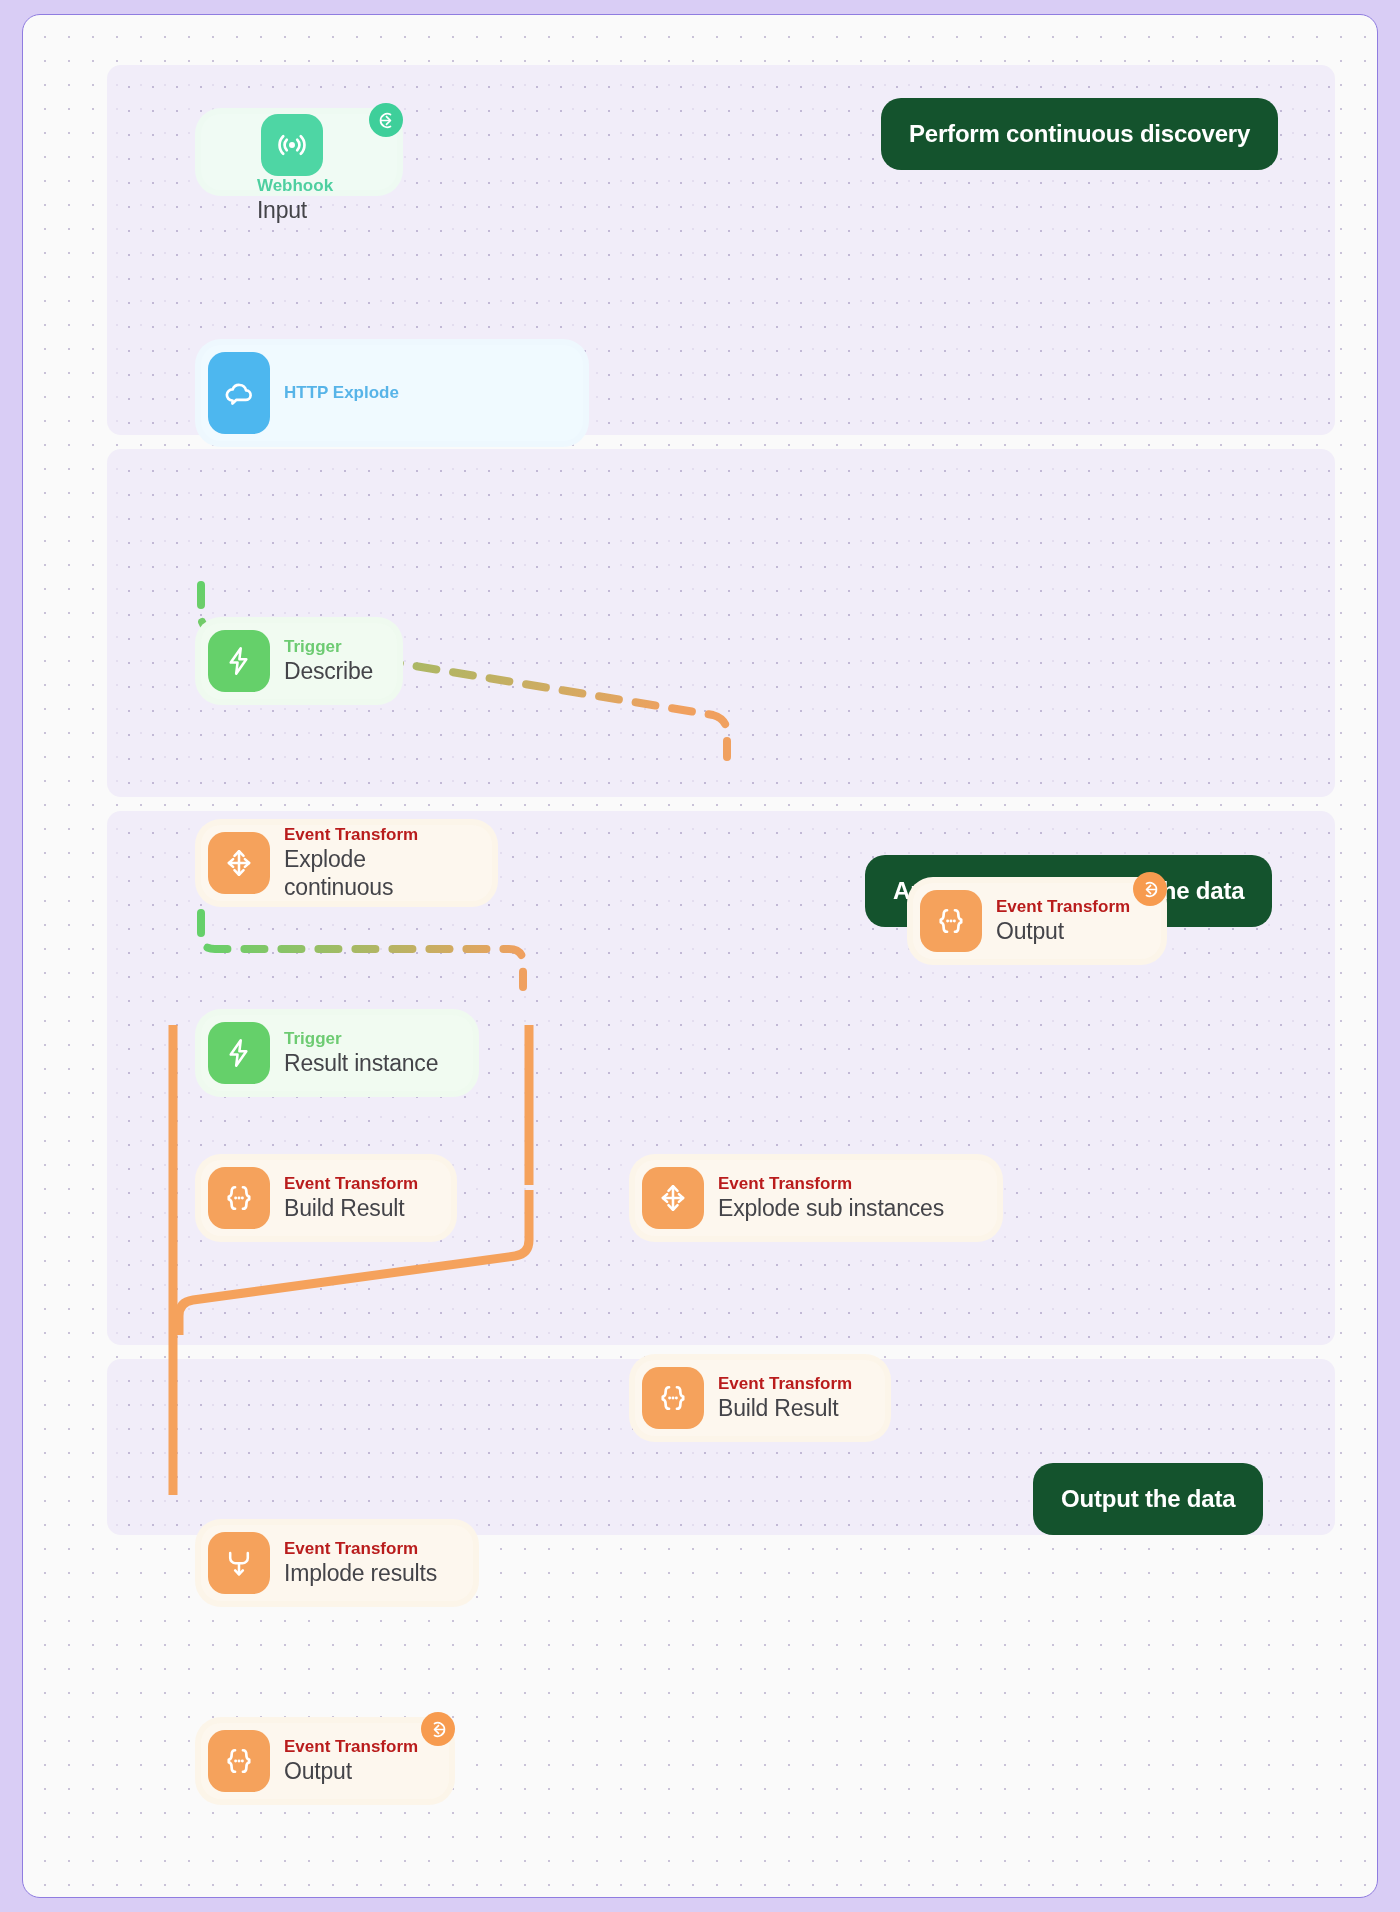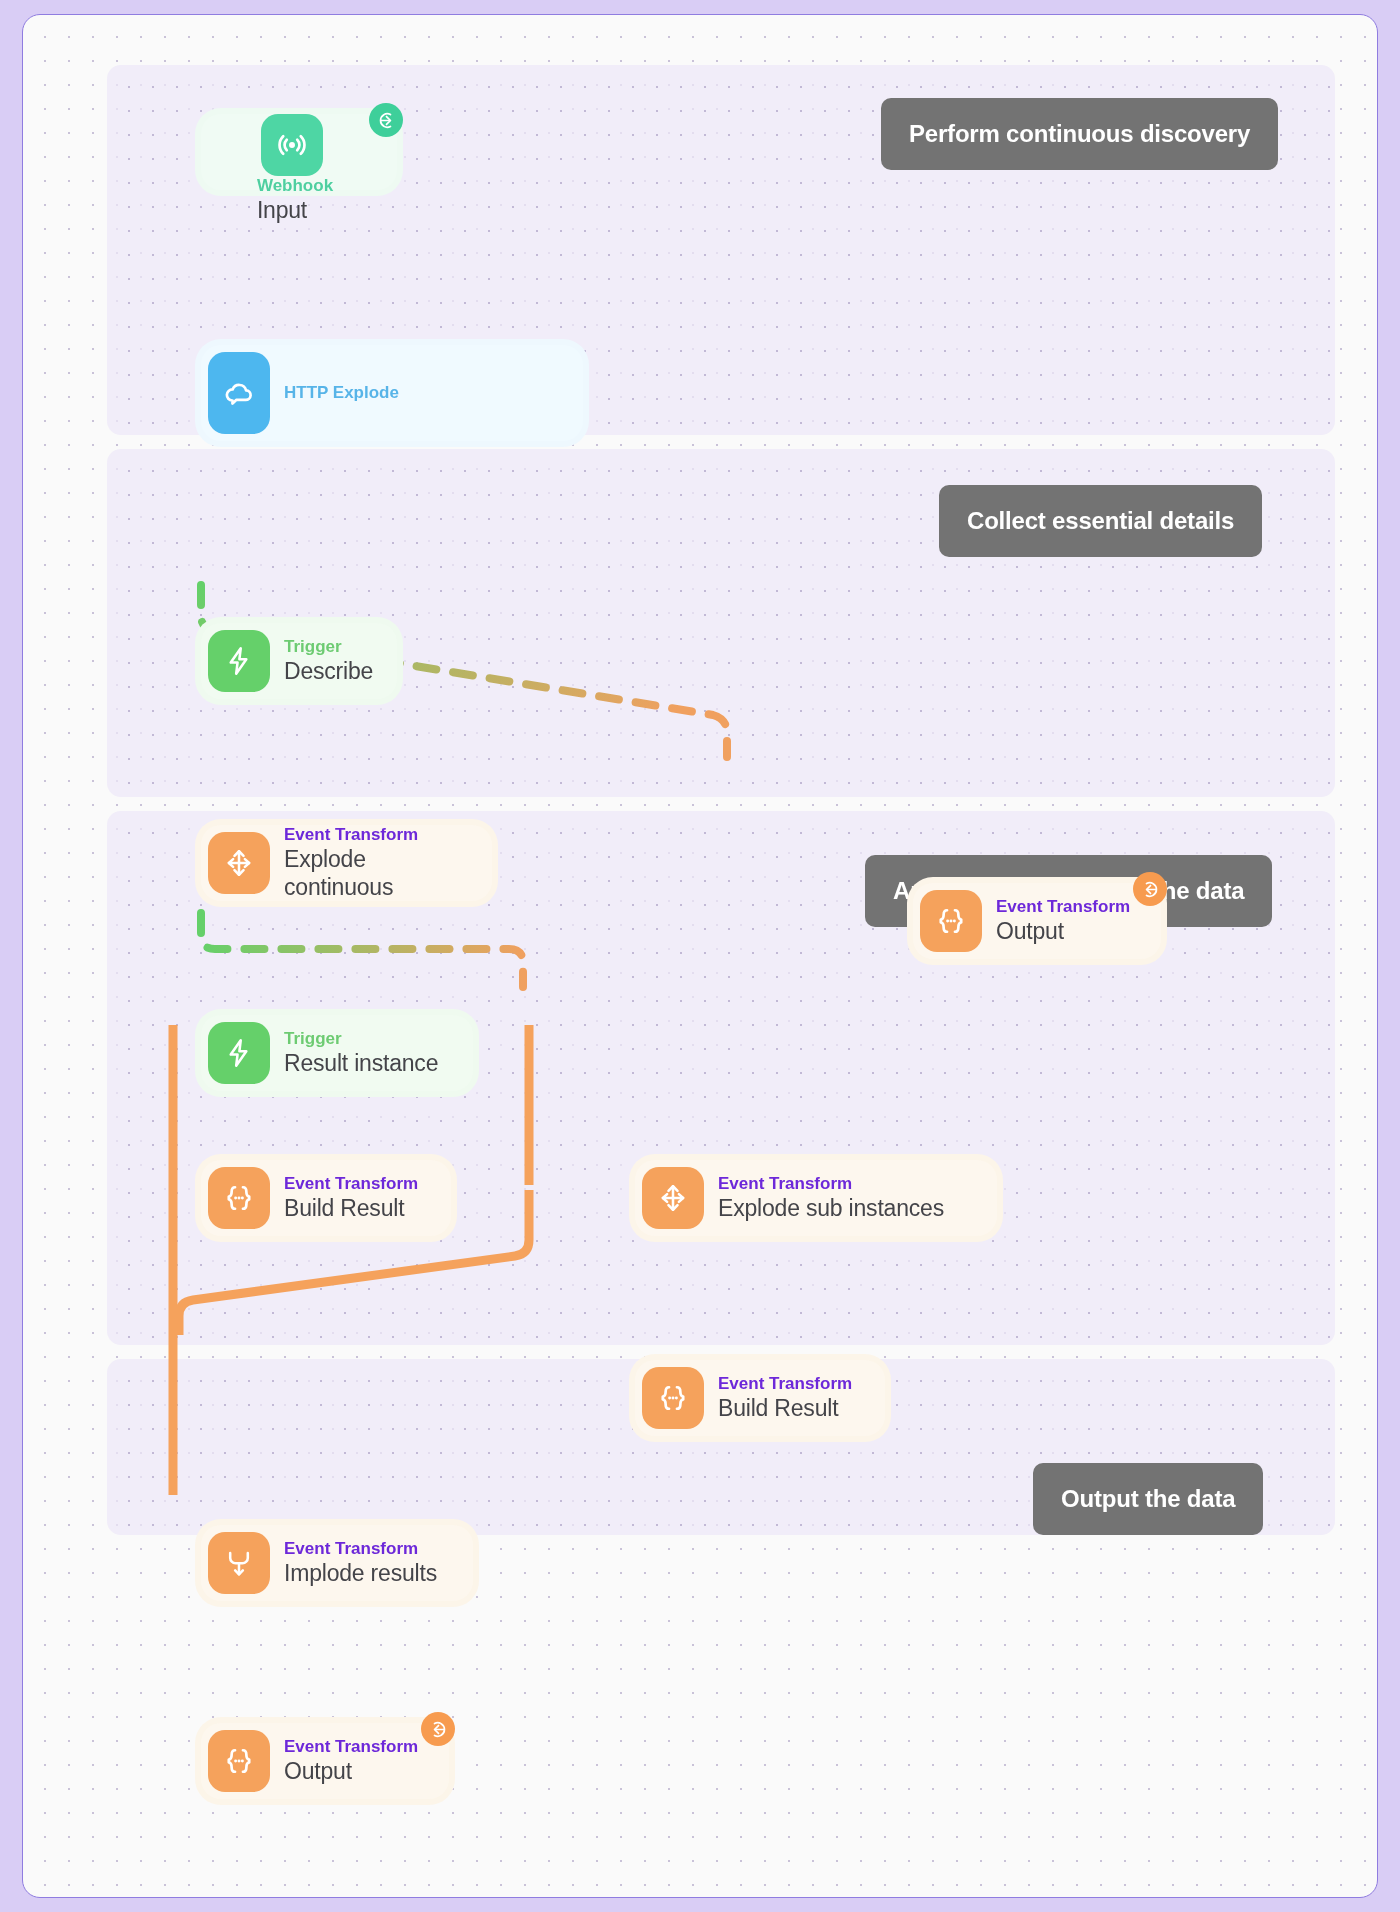--- a/index.html
+++ b/index.html
@@ -35,23 +35,23 @@
   .section-dots {
     position: absolute; inset: 0;
     border-radius: 14px;
     background-image: radial-gradient(#c2b9d6 1.4px, transparent 1.5px);
     background-size: 24px 24px;
     background-position: 10px 10px;
     pointer-events: none;
   }
   .badge {
     position: absolute;
-    background: #737373;
+    background: #14532d;
     color: #fff;
-    border-radius: 10px;
+    border-radius: 20px;
     font-size: 24px;
     font-weight: 700;
     letter-spacing: -0.2px;
     display: flex; align-items: center; justify-content: center;
     padding: 16px 28px;
     height: 72px;
     white-space: nowrap;
   }
   
   svg.links { position: absolute; left: 0; top: 0; width: 1356px; height: 1884px; pointer-events: none; }
@@ -93,21 +93,21 @@
   .n-green2 .card { background: #f1fbf1; box-shadow: 0 0 0 6px #effaef; }
   .n-green2 .chip { background: #65d06a; }
   .n-green2 .kind { color: #6dcb72; }
 
   .n-blue .card { background: #f0faff; box-shadow: 0 0 0 6px #eef8fe; }
   .n-blue .chip { background: #4db7ef; }
   .n-blue .kind { color: #57b4e8; }
 
   .n-orange .card { background: #fdf7ee; box-shadow: 0 0 0 6px #fcf5e9; }
   .n-orange .chip { background: #f5a25c; }
-  .n-orange .kind { color: #6d28d9; }
+  .n-orange .kind { color: #b91c1c; }
 
   .nodebadge {
     position: absolute;
     width: 34px; height: 34px;
     border-radius: 50%;
     display: flex; align-items: center; justify-content: center;
     z-index: 5;
   }
   .nb-green { background: #3ecf9a; }
   .nb-orange { background: #f79b4f; }
@@ -177,21 +177,20 @@
     <path d="M506 1010 L506 1170" stroke="#f5a25c" stroke-width="9" fill="none"></path>
 
     <path d="M506 1175 L506 1225 Q506 1239 492 1241 L170 1285 Q156 1287 156 1301 L156 1320" stroke="#f5a25c" stroke-width="9" fill="none"></path>
 
     <path d="M150 1010 L150 1320" stroke="#f5a25c" stroke-width="9" fill="none"></path>
 
     <path d="M150 1320 L150 1480" stroke="#f5a25c" stroke-width="9" fill="none"></path>
   </svg>
 
   <div class="badge" style="left:858px;top:83px;">Perform continuous discovery</div>
-  <div class="badge" style="left:916px;top:470px;">Collect essential details</div>
   <div class="badge" style="left:842px;top:840px;">Analyze and transform the data</div>
   <div class="badge" style="left:1010px;top:1448px;">Output the data</div>
 
   <div class="node n-green" style="left:178px;top:99px;width:196px;flex-direction:column;">
     <div class="card" style="width:196px;"></div>
     <div class="chip">
       <svg width="34" height="34" viewBox="0 0 24 24" fill="none" stroke="#fff" stroke-width="1.9" stroke-linecap="round">
         <circle cx="12" cy="12" r="2.1" fill="#fff" stroke="none"></circle>
         <path d="M8.3 15.7a5.2 5.2 0 0 1 0-7.4"></path>
         <path d="M15.7 8.3a5.2 5.2 0 0 1 0 7.4"></path>

